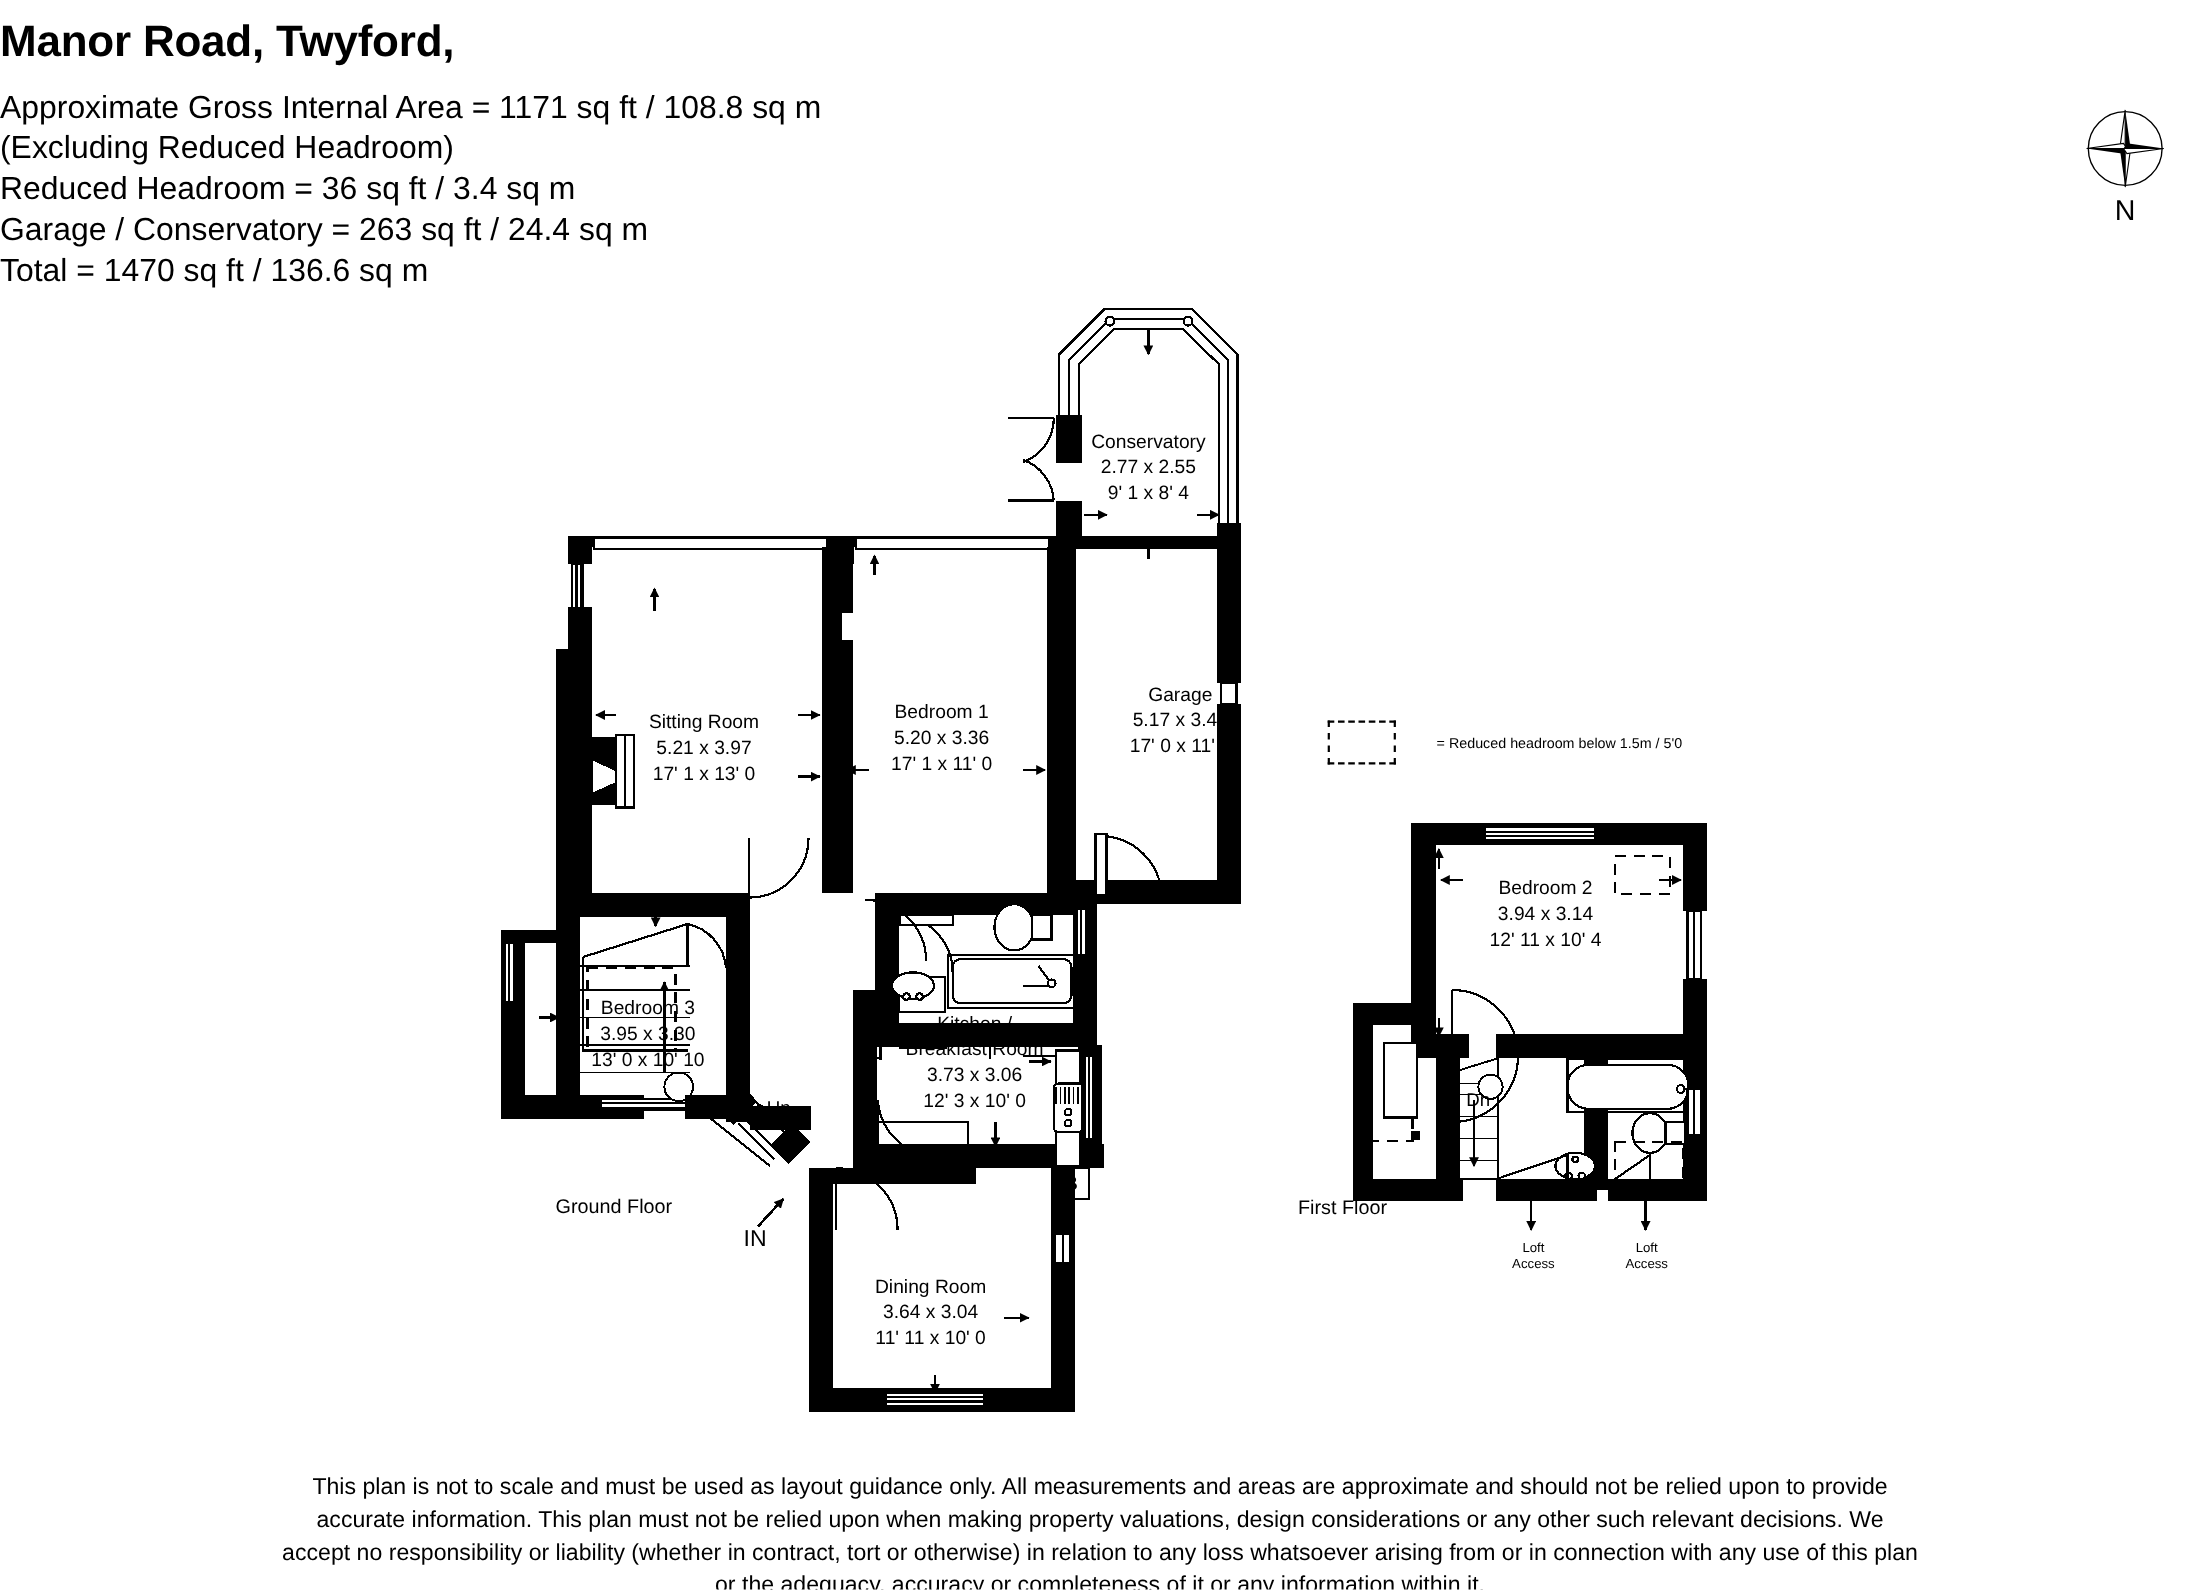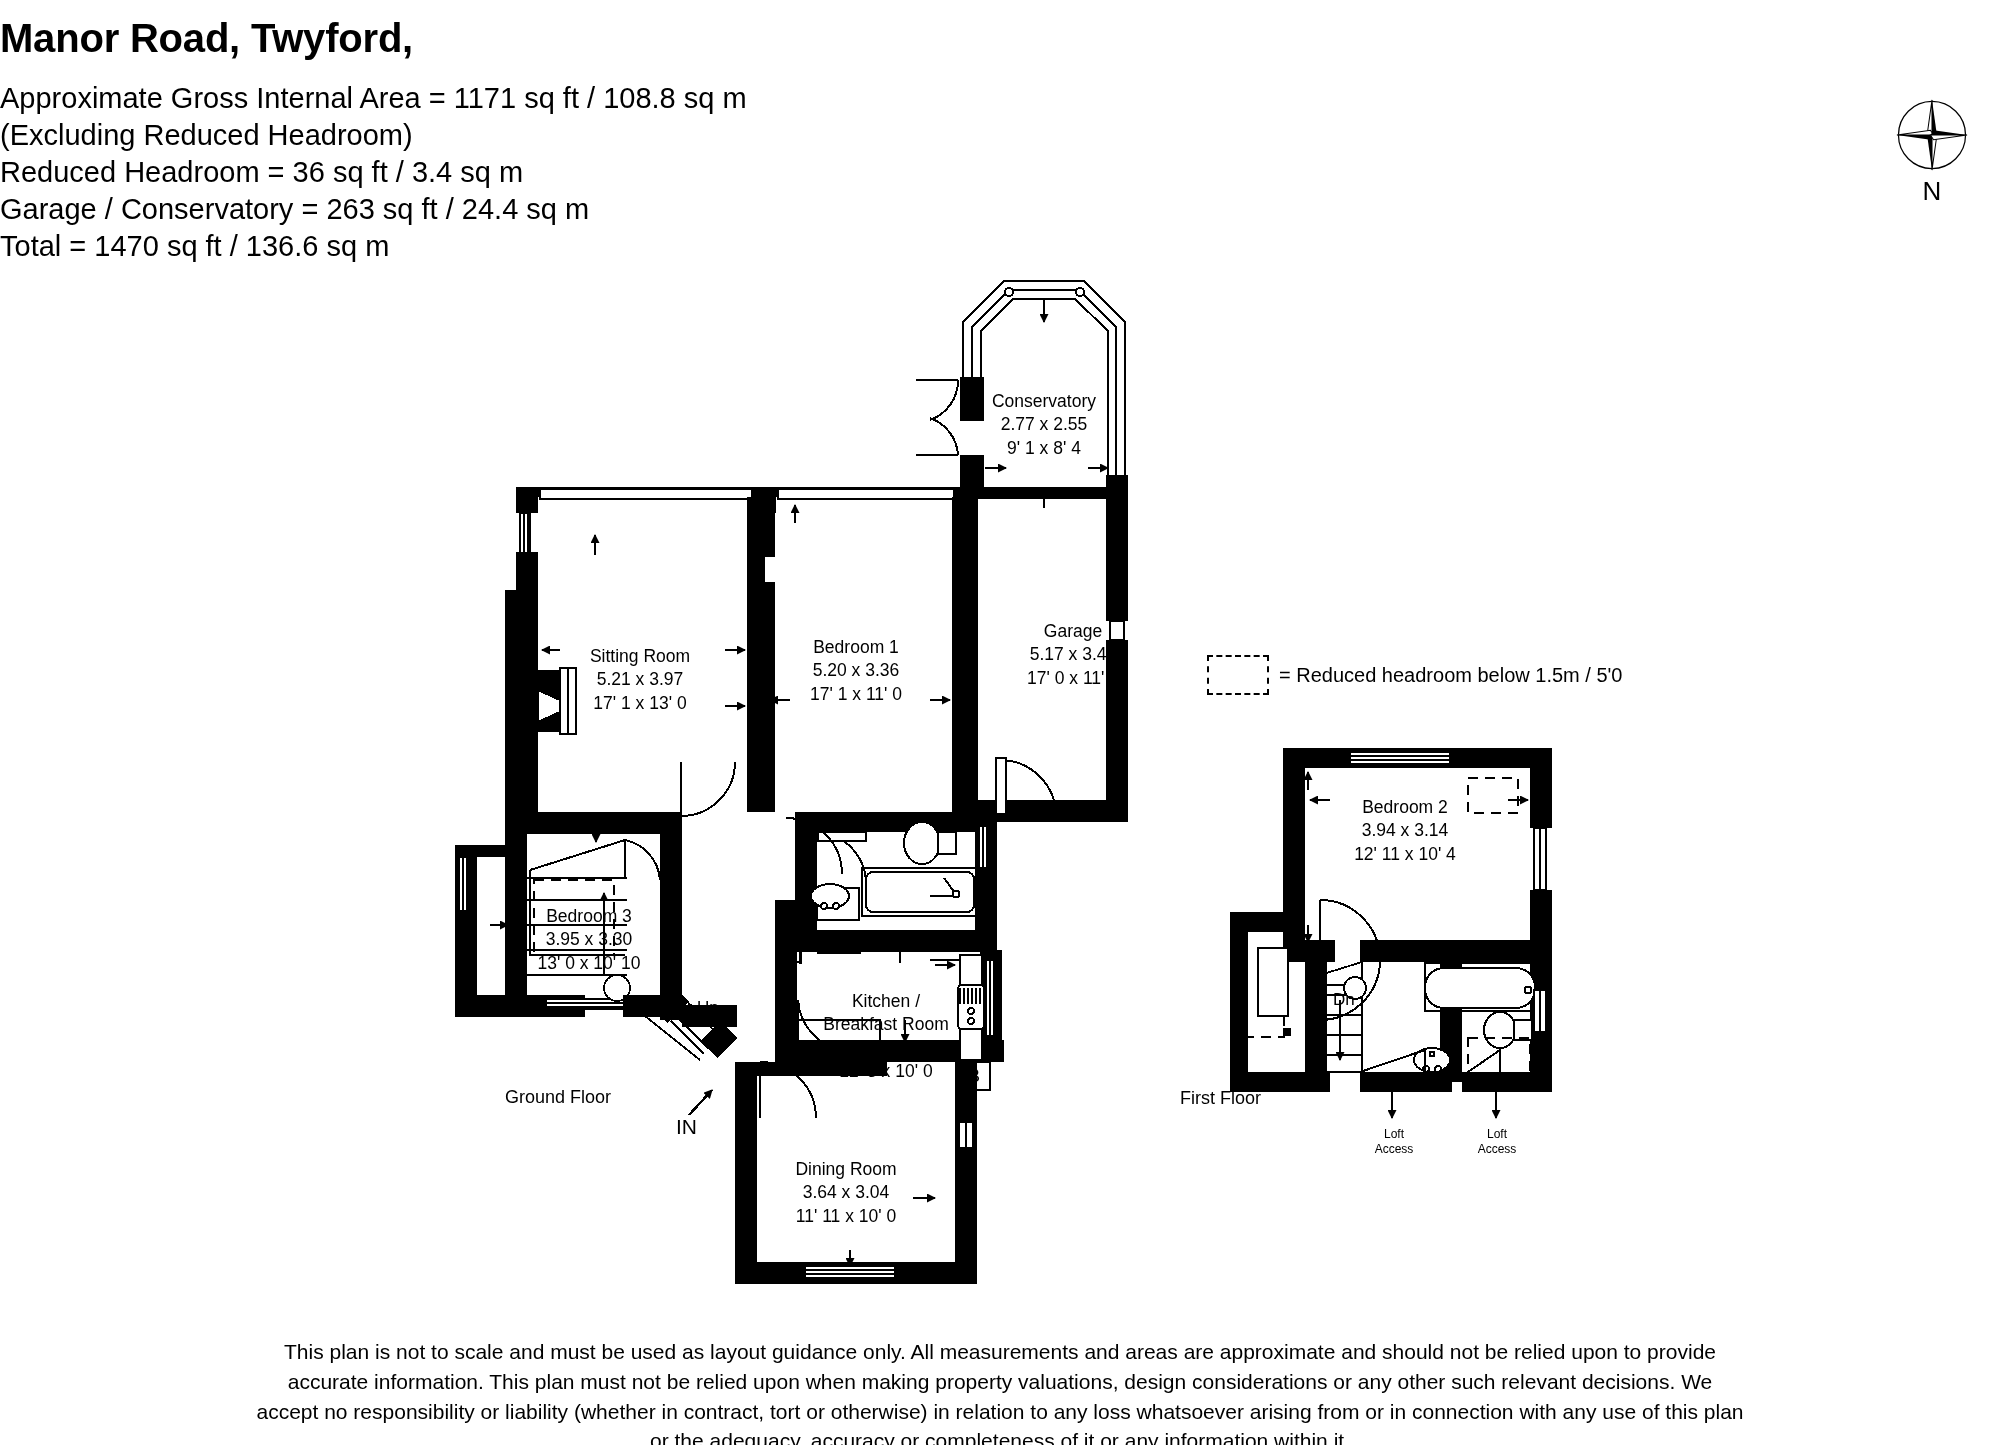--- a/index.html
+++ b/index.html
@@ -65,21 +65,21 @@
     align-items: center;
     gap: 10px;
     white-space: nowrap;
   }
   #legend .swatch {
     width: 62px;
     height: 40px;
     border: 2px dashed #000;
     box-sizing: border-box;
   }
-  #legend .ltext { font-size: 20px; }
+  #legend .ltext { font-size: 13px; margin-left: 27px; }
 
   
   #plan-canvas {
     position: absolute;
     left: 0;
     top: 0;
     width: 2000px;
     height: 1445px;
     pointer-events: none;
   }
@@ -587,21 +587,21 @@
     <div class="rdim">5.17 x 3.40</div>
     <div class="rdim">17' 0 x 11' 2</div>
   </div>
 
   <div class="room-label" style="left:589px; top:905px;">
     <div class="rname">Bedroom 3</div>
     <div class="rdim">3.95 x 3.30</div>
     <div class="rdim">13' 0 x 10' 10</div>
   </div>
 
-  <div class="room-label" style="left:886px; top:990px;">
+  <div class="room-label" style="left:886px; top:919px;">
     <div class="rname">Kitchen /</div>
     <div class="rname">Breakfast Room</div>
     <div class="rdim">3.73 x 3.06</div>
     <div class="rdim">12' 3 x 10' 0</div>
   </div>
 
   <div class="room-label" style="left:846px; top:1158px;">
     <div class="rname">Dining Room</div>
     <div class="rdim">3.64 x 3.04</div>
     <div class="rdim">11' 11 x 10' 0</div>

